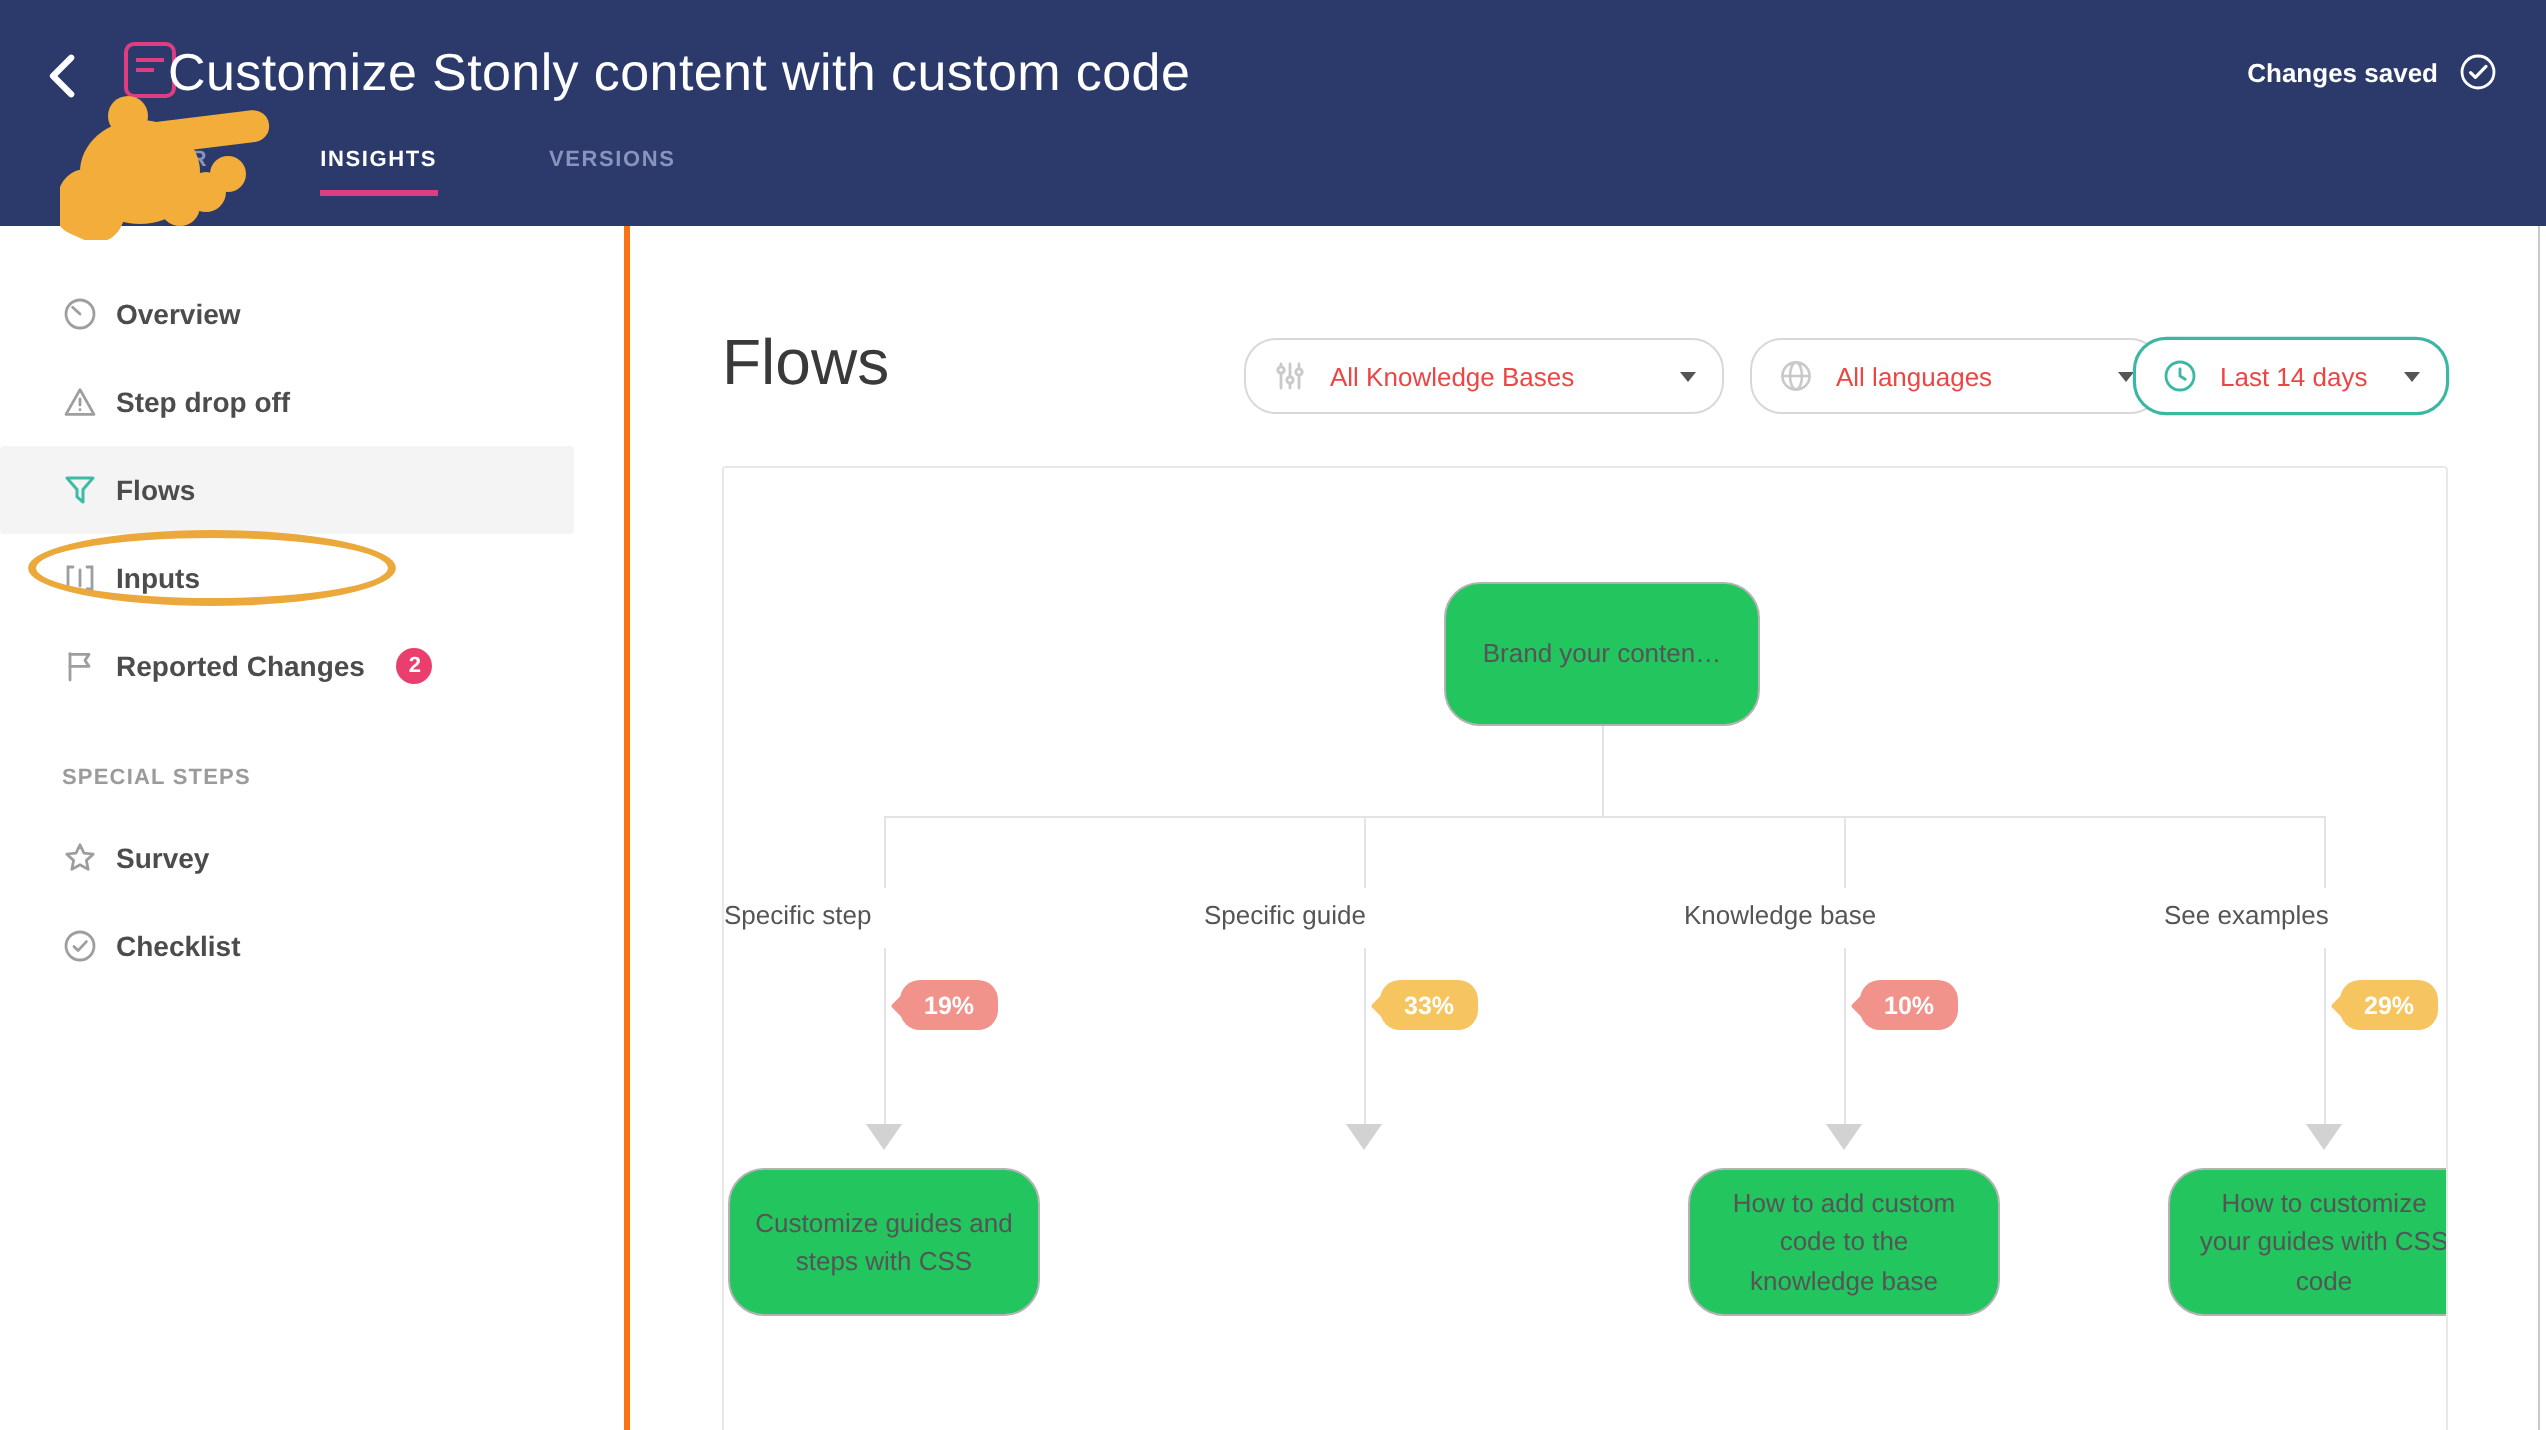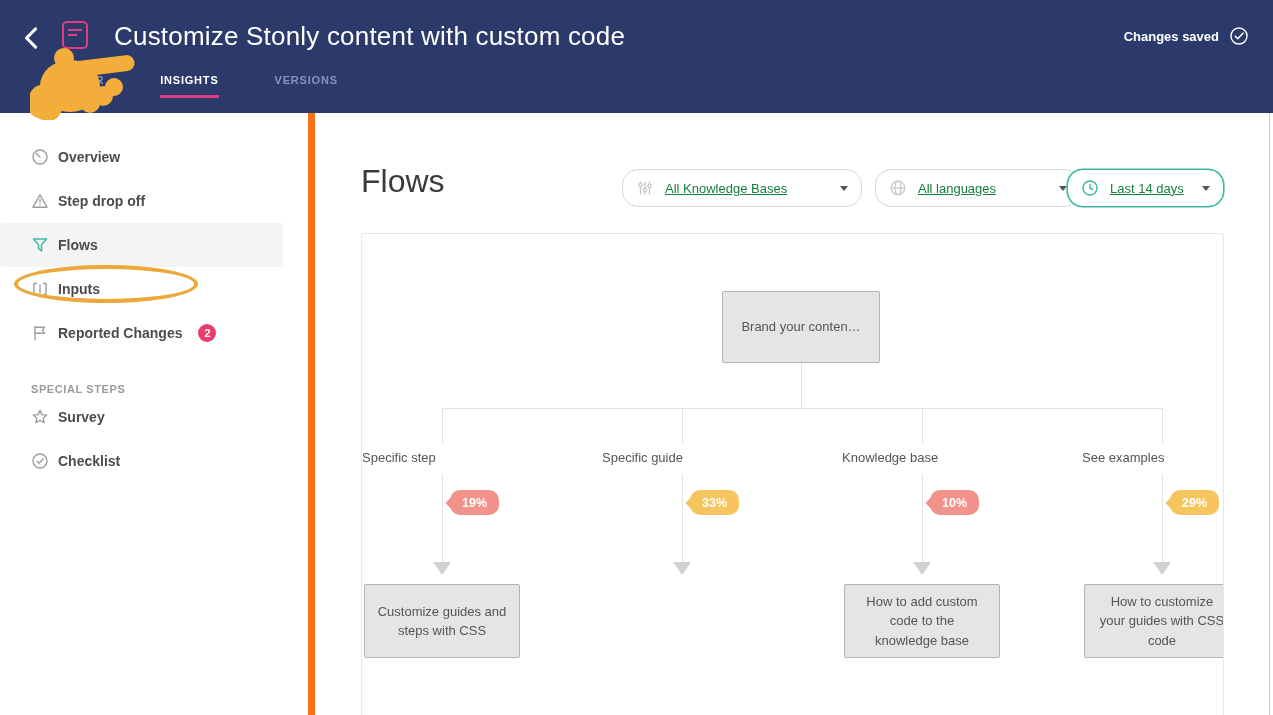--- a/index.html
+++ b/index.html
@@ -8,61 +8,61 @@
   body { position:relative; }
 
   
   .header { position:absolute; left:0; top:0; width:100%; height:113px; background:#2b3a6b; z-index:5; }
   .back-btn { position:absolute; left:20px; top:25px; width:26px; height:26px; cursor:pointer; }
   .doc-icon { position:absolute; left:62px; top:21px; width:26px; height:28px;
               border:2px solid #df3d82; border-radius:5px; }
   .doc-icon i { position:absolute; left:4px; height:2px; background:#df3d82; }
   .doc-icon i.l1 { top:6px; right:4px; }
   .doc-icon i.l2 { top:11px; width:9px; }
-  .hdr-title { position:absolute; left:114px; top:21px; font-size:26px; font-weight:500; color:#fff; letter-spacing:0.2px; }
+  .hdr-title { position:absolute; left:84px; top:21px; font-size:26px; font-weight:500; color:#fff; letter-spacing:0.2px; }
   .changes-saved { position:absolute; right:54px; top:29px; font-size:13px; font-weight:700; color:#fff; }
   .saved-check { position:absolute; right:24px; top:26px; width:20px; height:20px; }
   .tabs { position:absolute; left:58px; top:74px; display:flex; gap:56px; }
   .tab { font-size:11px; font-weight:700; letter-spacing:0.8px; color:#8794be;
          padding-bottom:9px; cursor:pointer; text-transform:uppercase; }
   .tab.active { color:#fff; border-bottom:3px solid #df3d82; }
 
   
   .hand-overlay { position:absolute; left:30px; top:44px; width:112px; height:76px; z-index:20; pointer-events:none; }
 
   
   .sidebar { position:absolute; left:0; top:113px; bottom:0; width:315px; background:#fff;
-             border-right:7px solid #f97316; padding-top:22px; }
+             border-right:3px solid #f97316; padding-top:22px; }
   .side-item { position:relative; height:44px; display:flex; align-items:center;
                padding-left:31px; gap:9px; font-size:14px; font-weight:600; color:#4c4c4c; cursor:pointer; }
   .side-item .ic { width:18px; height:18px; flex:0 0 18px; display:flex; align-items:center; }
   .side-item.selected { background:#f4f4f4; margin-right:25px; border-radius:2px; }
   .flows-oval { position:absolute; left:14px; top:152px; width:184px; height:38px;
                 border:4px solid #eba93b; border-radius:50%; pointer-events:none; z-index:6; }
   .badge-count { background:#ea3e6e; color:#fff; min-width:18px; height:18px; border-radius:50%;
                  font-size:11px; font-weight:700; display:flex; align-items:center; justify-content:center;
                  margin-left:7px; padding:0 2px; }
-  .section-label { margin:28px 0 0 31px; font-size:11px; font-weight:600; color:#9b9b9b; letter-spacing:0.6px; }
+  .section-label { margin:28px 0 12px 31px; font-size:11px; font-weight:600; color:#9b9b9b; letter-spacing:0.6px; }
 
   
   .main { position:absolute; left:315px; top:113px; right:0; bottom:0; background:#fff; }
   .page-heading { position:absolute; left:46px; top:50px; font-size:32px; font-weight:300; color:#3a3a3a; }
   .filter { position:absolute; top:56px; height:38px; border:1px solid #d8d8d8; border-radius:16px;
-            display:flex; align-items:center; padding:0 13px; gap:11px; font-size:13px; color:#15803d;
-            background:#fff; cursor:pointer;text-decoration:underline; }
+            display:flex; align-items:center; padding:0 13px; gap:11px; font-size:13px; color:#ef4444;
+            background:#fff; cursor:pointer; }
   .filter.f1 { left:307px; width:240px; }
   .filter.f2 { left:560px; width:206px; }
   .filter.f3 { left:752px; width:157px; border-color:#3bb7a2; box-shadow:0 0 0 0.6px #3bb7a2; }
   .caret { width:0; height:0; border-left:4px solid transparent; border-right:4px solid transparent;
            border-top:5px solid #555; margin-left:auto; }
 
   
   .panel { position:absolute; left:46px; top:120px; width:863px; height:540px;
            border:1px solid #e8e8e8; border-radius:2px; overflow:hidden; background:#fff; }
-  .node { position:absolute; border:1px solid #b3b3b3; border-radius:2px; background:#e5e5e5;
+  .node { position:absolute; border:1px solid #b3b3b3; border-radius:18px; background:#22c55e;
           display:flex; align-items:center; justify-content:center; text-align:center;
           font-size:13px; color:#555; line-height:1.5; padding:6px 12px; cursor:pointer; }
   .root-box { left:360px; top:57px; width:158px; height:72px; }
   .node-box { top:350px; width:156px; height:74px; }
   .dline { position:absolute; background:#e3e3e3; }
   .vline-root { left:439px; top:129px; width:1px; height:45px; }
   .hline { left:80px; top:174px; width:721px; height:1px; }
   .stub { top:174px; width:1px; height:36px; }
   .vline2 { top:240px; width:1px; height:88px; }
   .branch-label { position:absolute; top:216px; width:160px; font-size:13px; color:#555; }

